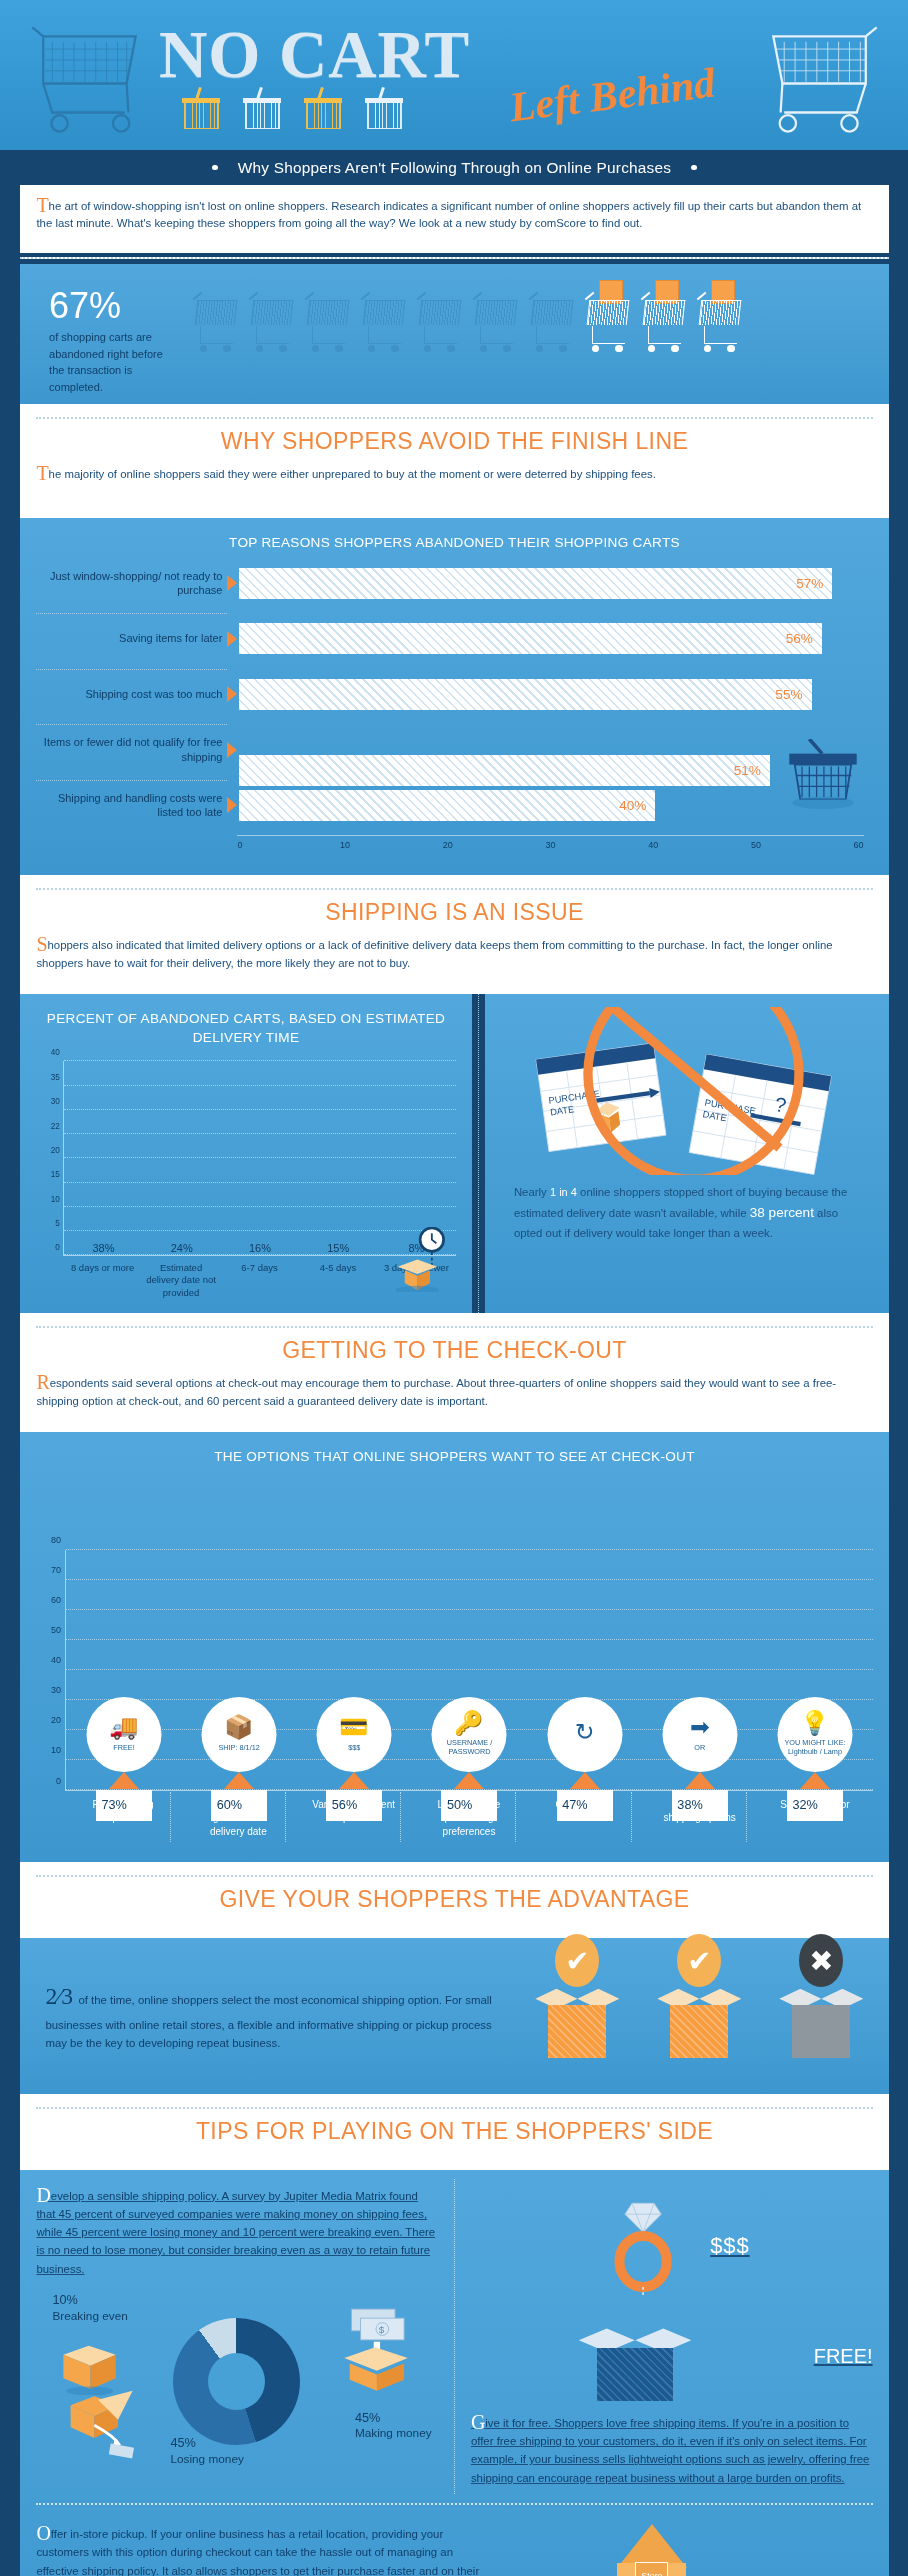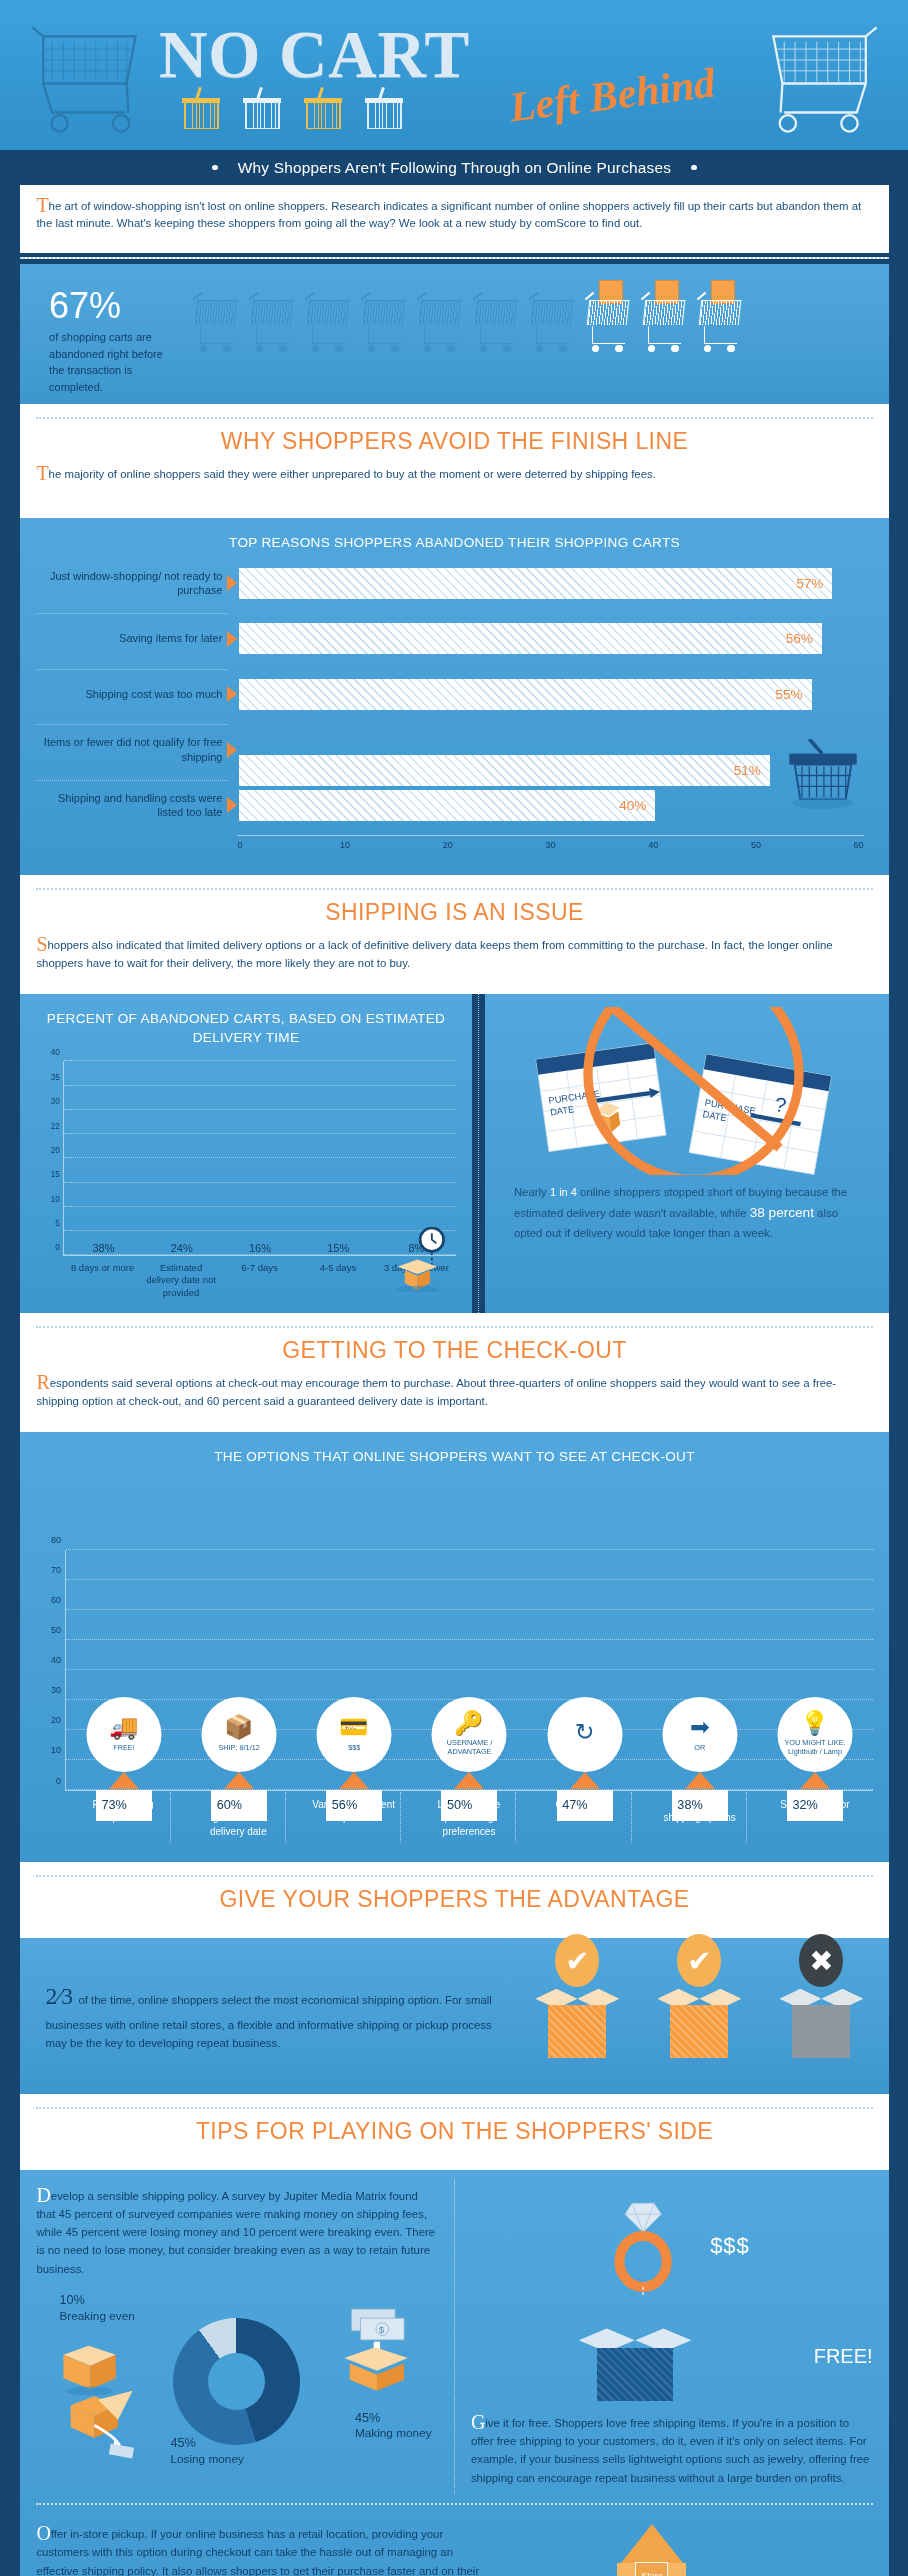--- a/index.html
+++ b/index.html
@@ -182,21 +182,21 @@
     background-image: repeating-linear-gradient(45deg, rgba(255,255,255,.25) 0 1.8px, transparent 1.8px 5.5px); }
   .obox.gray .flapL,.obox.gray .flapR{background:#e2e6e9;}
   .obox.gray .bodyb{background:#8e979e;}
   .mark { position:absolute; top:-31px; left:50%; transform:translateX(-50%); width:44px;height:53px;
     border-radius:50%; background:#f4b155; display:flex;align-items:center;justify-content:center;
     color:#fff; font-size:29px; }
   .mark.dark{background:#3c4348;}
 
   
   .tips { display: flex; padding: 9px 0; }
-  .tips .col { width: 50%; padding: 7.3px 16.4px; }
+  .tips .col { width: 50%; padding: 7.3px 16.4px; text-decoration: underline; }
   .tips .divider { border-right: 1.8px dotted rgba(255,255,255,.6); }
   .tip-txt { font-size: 11.4px; line-height: 1.6; color: #10406c; }
   .donut-area { display: flex; align-items: center; justify-content: center; margin-top: 12.7px; position: relative; height: 182px; }
   .donut { width: 127px; height: 127px; border-radius: 50%;
     background: conic-gradient(#164f80 0deg 162deg, #2a6fa8 162deg 324deg, #c8dcea 324deg 360deg);
     position: relative; }
   .donut:after { content:""; position:absolute; inset:35px; border-radius:50%; background:#47a0d6; }
   .dlab { position: absolute; font-size: 11.8px; color: #123f66; line-height: 1.3; }
   .dlab b { font-weight: normal; display: block; font-size: 12.7px; }
   .free-box { width: 109px; height: 91px; position: relative; margin: 5.5px auto 0 auto; }
@@ -664,21 +664,21 @@
               </div>
               <div class="co-col">
                 <div class="co-bar" style="height: 62.5%;">
                   <div class="cap">
                     <span>50%</span>
                   </div>
                   <div class="co-tri"></div>
                   <div class="co-icon">
                     <div style="display: flex; flex-direction: column; align-items: center; gap: 2.7px;">
                       <div style="font-size: 23.6px; line-height: 1;">🔑</div>
-                      <div style="font-size: 7.3px; padding: 0px 3.6px; color: rgb(27, 95, 150);">USERNAME / ADVANTAGE</div>
+                      <div style="font-size: 7.3px; padding: 0px 3.6px; color: rgb(27, 95, 150);">USERNAME / PASSWORD</div>
                     </div>
                   </div>
                 </div>
               </div>
               <div class="co-col">
                 <div class="co-bar" style="height: 58.75%;">
                   <div class="cap">
                     <span>47%</span>
                   </div>
                   <div class="co-tri"></div>
@@ -770,21 +770,21 @@
       <h2 class="section">TIPS FOR PLAYING ON THE SHOPPERS' SIDE</h2>
     </div>
 
     <div class="blue" style="padding:0">
       <div class="tips">
         <div class="col divider">
           <p class="tip-txt">
             <span class="dropcap-w">D</span><span>evelop a sensible shipping policy. A survey by Jupiter Media Matrix found that 45 percent of surveyed companies were making money on shipping fees, while 45 percent were losing money and 10 percent were breaking even. There is no need to lose money, but consider breaking even as a way to retain future business.</span>
           </p>
           <div class="donut-area">
-            <div class="dlab" style="left:23px;top:1.8px;">
+            <div class="dlab" style="left:16px;top:1.8px;">
               <b>10%</b>
               <span>Breaking even</span>
             </div>
             <svg width="65" height="55" style="position:absolute;left:22px;top:49px" viewBox="0 0 72 60">
               <path d="M6 16 L34 6 L64 16 L36 28 Z" fill="#fbd9a6"></path>
               <path d="M6 16 L36 28 L36 54 L6 42 Z" fill="#f6a64a"></path>
               <path d="M64 16 L36 28 L36 54 L64 42 Z" fill="#e78f33"></path>
               <ellipse cx="35" cy="56" rx="26" ry="5" fill="#2f86c0" opacity=".5"></ellipse>
             </svg>
             <svg width="82" height="73" style="position:absolute;left:31px;bottom:12.7px" viewBox="0 0 90 80">

